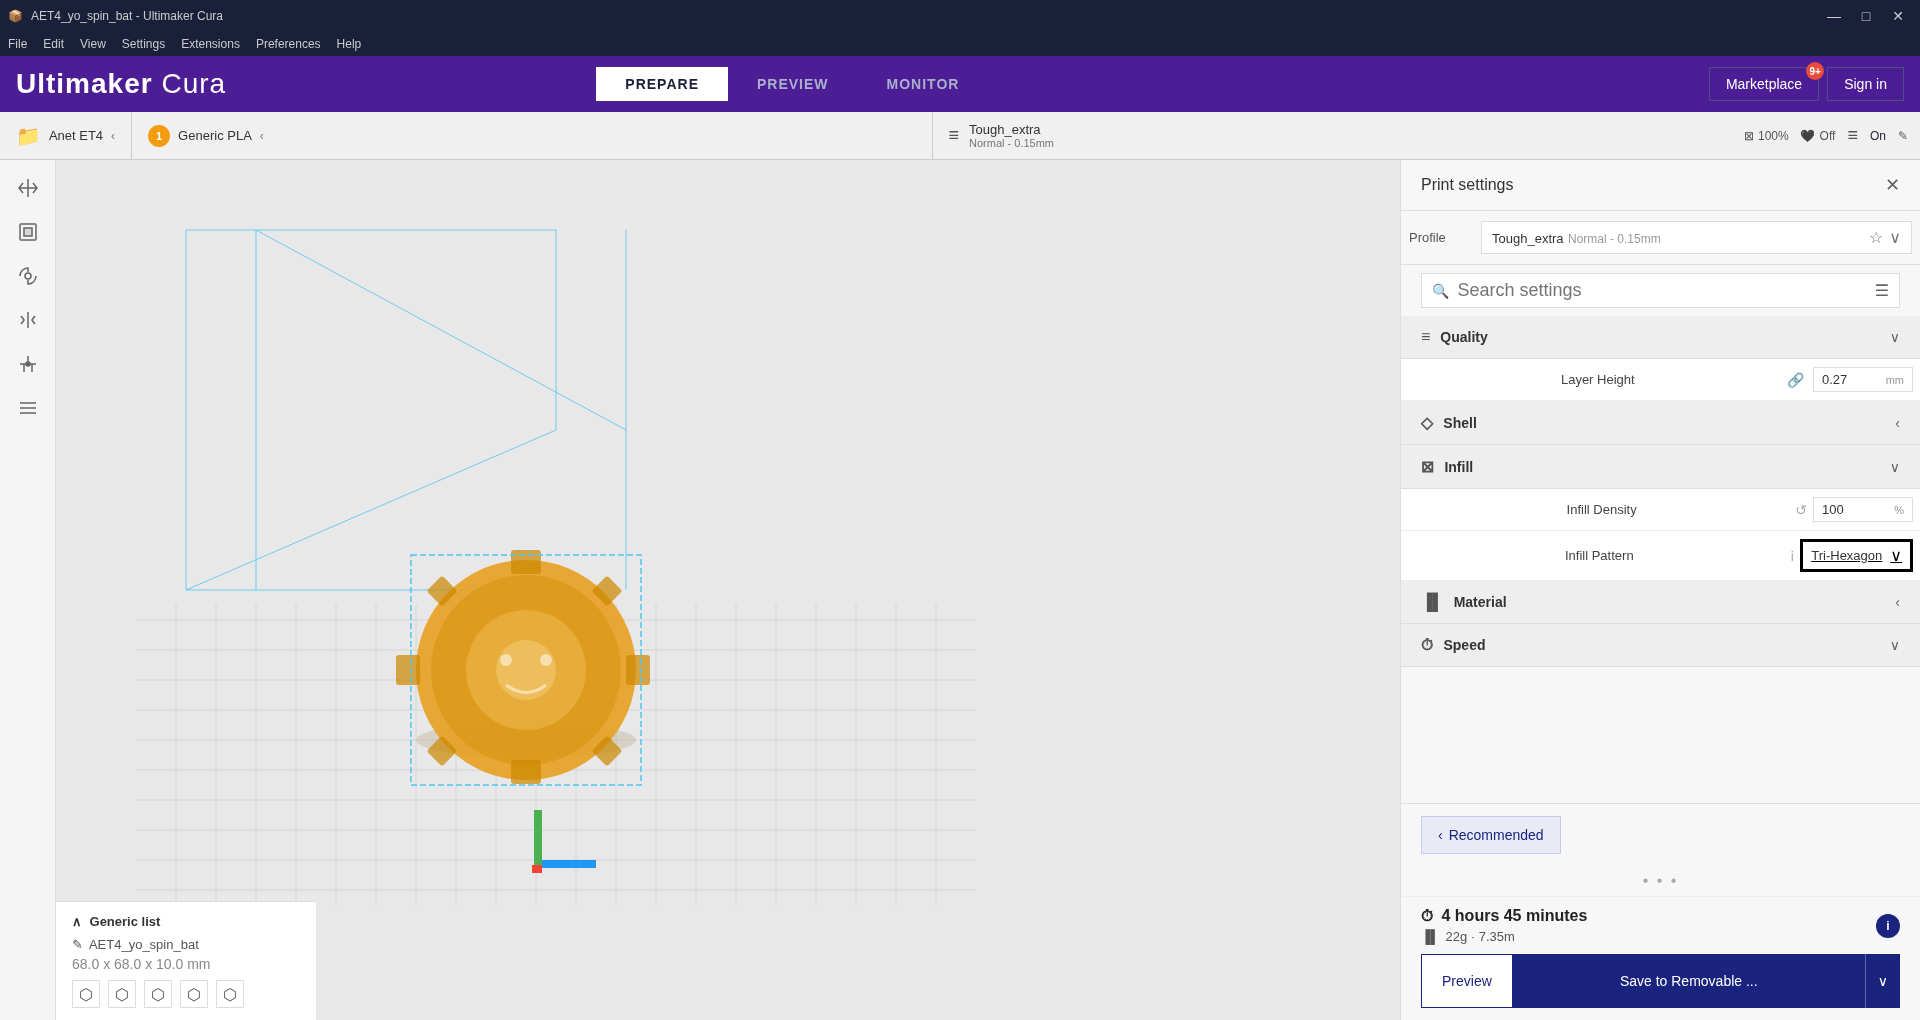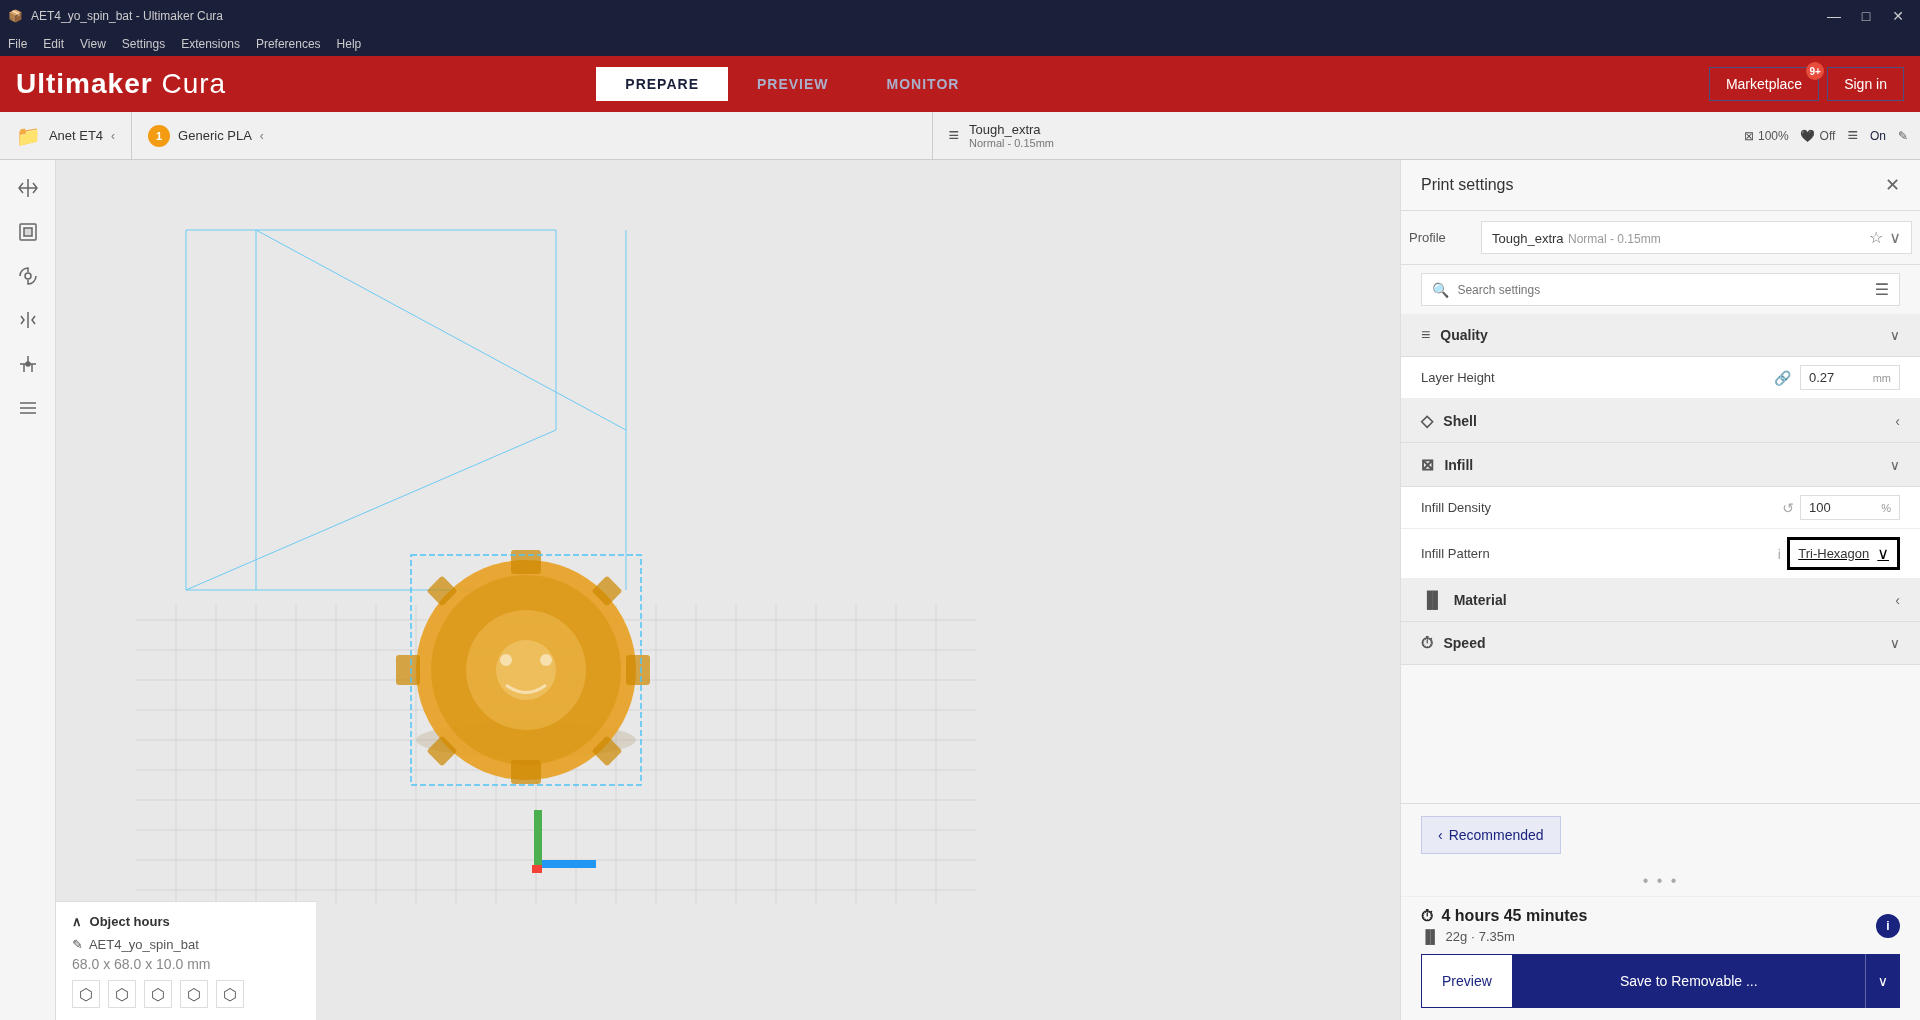--- a/index.html
+++ b/index.html
@@ -35,21 +35,21 @@
     }
     .menubar span {
       color: #ccc;
       font-size: 12px;
       cursor: pointer;
     }
 
     
     .header {
       height: 56px;
-      background: #b91c1c;
+      background: #4c1d95;
       display: flex;
       align-items: center;
       padding: 0 16px;
       gap: 20px;
     }
     .logo {
       font-size: 28px;
       font-weight: 300;
       color: white;
       letter-spacing: 1px;
@@ -259,21 +259,21 @@
       margin: 8px 20px;
       background: white;
       border: 1px solid #ddd;
       padding: 6px 10px;
       gap: 8px;
     }
     .search-input {
       flex: 1;
       border: none;
       outline: none;
-      font-size: 12px;
+      font-size: 18px;
       color: #333;
       background: transparent;
     }
     .search-icon { color: #999; font-size: 14px; }
     .search-menu { color: #666; font-size: 16px; cursor: pointer; }
 
     
     .settings-body {
       flex: 1;
       overflow-y: auto;
@@ -291,23 +291,24 @@
       cursor: pointer;
       border-bottom: 1px solid #ddd;
     }
     .section-title { display: flex; align-items: center; gap: 10px; font-size: 14px; font-weight: 600; color: #333; }
     .section-icon { font-size: 16px; color: #555; }
     .section-arrow { color: #666; font-size: 14px; }
 
     .setting-row {
       display: flex;
       align-items: center;
-      padding: 8px 20px;
+      padding: 8px 7px;
       border-bottom: 1px solid #eee;
       background: white;
+      text-align: center;
     }
     .setting-name { flex: 1; font-size: 13px; color: #444; }
     .setting-link-icon { color: #aaa; margin-right: 8px; font-size: 14px; }
     .setting-value-box {
       width: 100px;
       background: white;
       border: 1px solid #ddd;
       display: flex;
       align-items: center;
       justify-content: space-between;
@@ -793,21 +794,21 @@
         <span>∨</span>
       </button>
     </div>
 
   </div>
 </div>
 
 <div class="object-list" style="position:fixed; bottom:0; left:56px; z-index:10;">
   <div class="object-list-header">
     <span>∧</span>
-    <span>Object hours</span>
+    <span>Generic list</span>
   </div>
   <div class="object-item-name">
     <span>✎</span>
     <span>AET4_yo_spin_bat</span>
   </div>
   <div class="object-dims">68.0 x 68.0 x 10.0 mm</div>
   <div class="object-actions">
     <button class="obj-action-btn">⬡</button>
     <button class="obj-action-btn">⬡</button>
     <button class="obj-action-btn">⬡</button>

